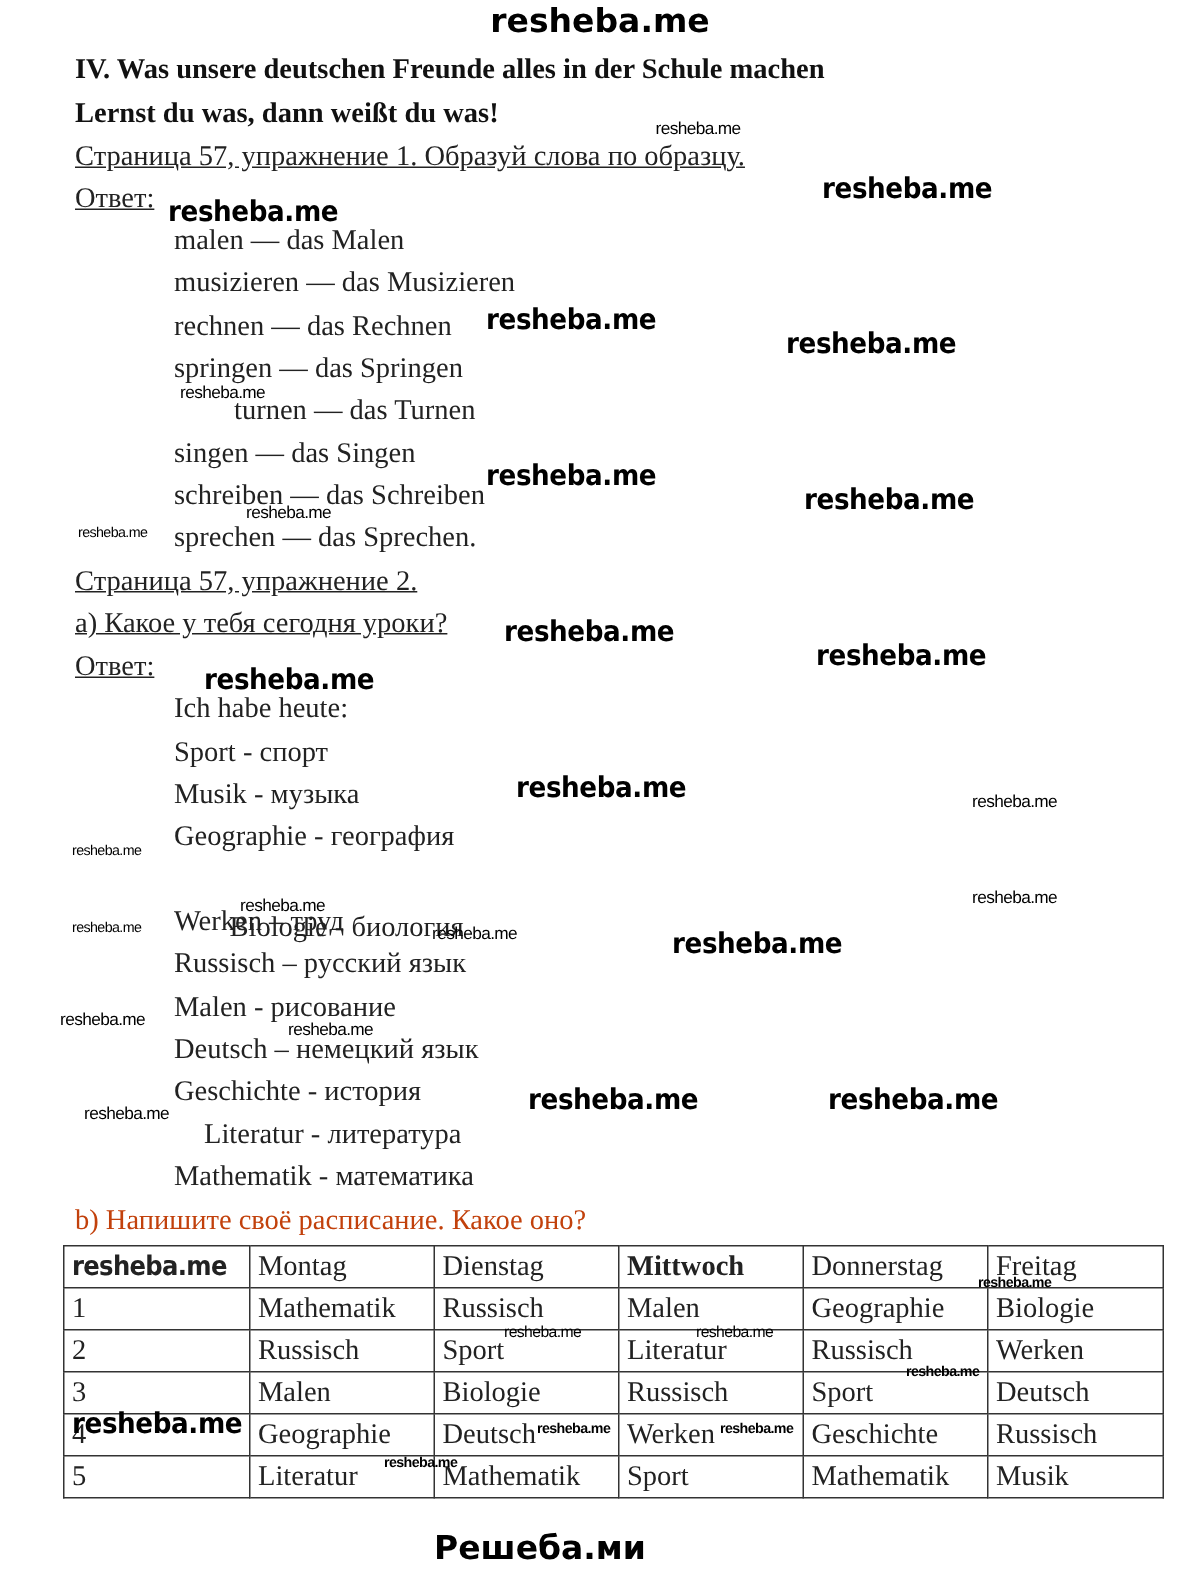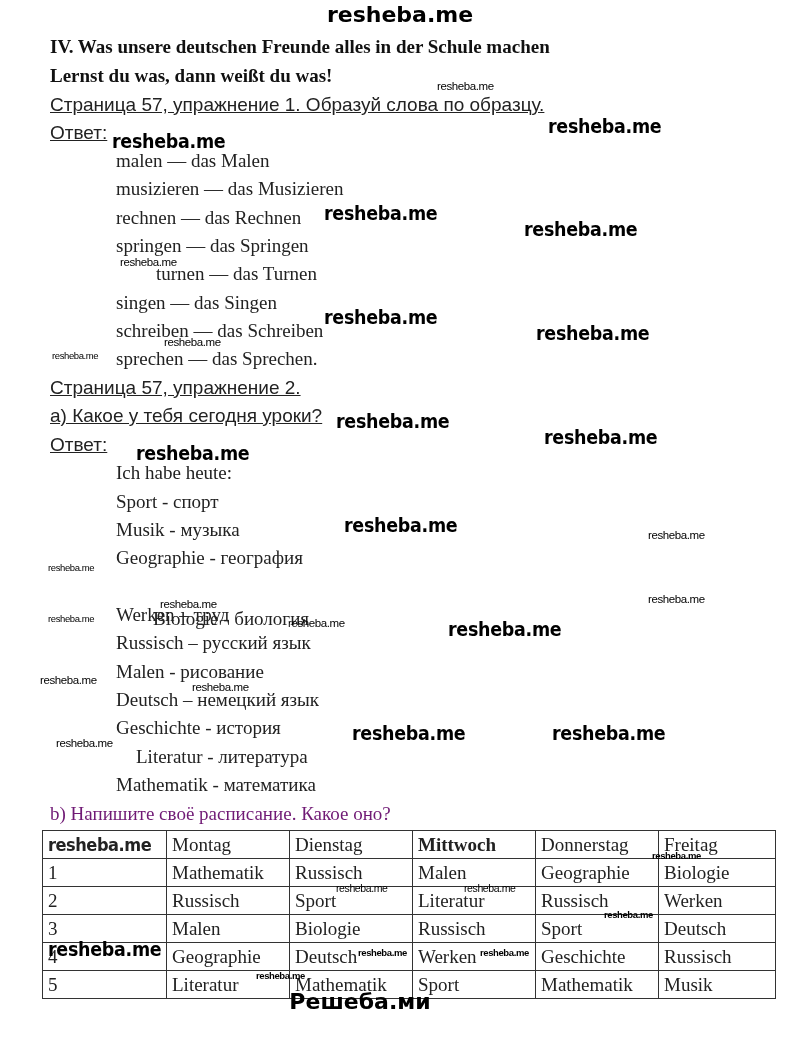--- a/index.html
+++ b/index.html
@@ -1,23 +1,23 @@
 <!DOCTYPE html>
 <html><head>
 <meta charset="utf-8">
 <style>
   html, body { margin: 0; padding: 0; background: #ffffff; }
   body { width: 800px; height: 1050px; position: relative; overflow: hidden; color: #1a1a1a; }
   .wm-big { position: absolute; font-family: "DejaVu Sans", "Liberation Sans", sans-serif; font-weight: bold; font-size: 19px; color: #000; letter-spacing: -0.3px; transform: scaleX(0.92); transform-origin: left top; white-space: nowrap; }
   .wm-small { position: absolute; font-family: "Liberation Sans", "DejaVu Sans", sans-serif; font-size: 11.5px; color: #000; letter-spacing: -0.4px; white-space: nowrap; }
   .site-top { position: absolute; left: 0; width: 800px; top: 2px; text-align: center; font-family: "DejaVu Sans", "Liberation Sans", sans-serif; font-weight: bold; font-size: 22px; color: #000; }
-  .site-bottom { position: absolute; left: 0; width: 720px; top: 989px; text-align: center; font-family: "DejaVu Sans", "Liberation Sans", sans-serif; font-weight: bold; font-size: 22px; color: #000; }
+  .site-bottom { position: absolute; left: 0; width: 720px; top: 1020px; text-align: center; font-family: "DejaVu Sans", "Liberation Sans", sans-serif; font-weight: bold; font-size: 22px; color: #000; }
   .h-bold { position: absolute; left: 50px; font-family: "Liberation Serif", serif; font-weight: bold; font-size: 19px; color: #111; white-space: nowrap; }
-  .ul-line { position: absolute; left: 50px; font-family: Liberation Sans, sans-serif; font-size: 19px; color: #222; text-decoration: underline; white-space: nowrap; }
-  .plain { position: absolute; left: 50px; font-family: "Liberation Serif", serif; font-size: 19px; color: #701a75; white-space: nowrap; }
+  .ul-line { position: absolute; left: 50px; font-family: Liberation Serif, serif; font-size: 19px; color: #222; text-decoration: underline; white-space: nowrap; }
+  .plain { position: absolute; left: 50px; font-family: "Liberation Serif", serif; font-size: 19px; color: #c2410c; white-space: nowrap; }
   .item { position: absolute; left: 116px; font-family: "Liberation Serif", serif; font-size: 19px; color: #222; white-space: nowrap; }
   table.sched { position: absolute; left: 42px; top: 830px; width: 734px; border-collapse: collapse; font-family: "Liberation Serif", serif; font-size: 19px; color: #222; }
   table.sched td { border: 1.5px solid #333; height: 27px; padding: 0 0 0 5px; vertical-align: top; line-height: 27px; white-space: nowrap; }
   table.sched td.c0 { width: 118px; }
   table.sched td.c1 { width: 117px; }
   table.sched td.c2 { width: 117px; }
   table.sched td.c3 { width: 117px; font-weight: bold; }
   table.sched td.c4 { width: 117px; }
 </style>
 </head>

